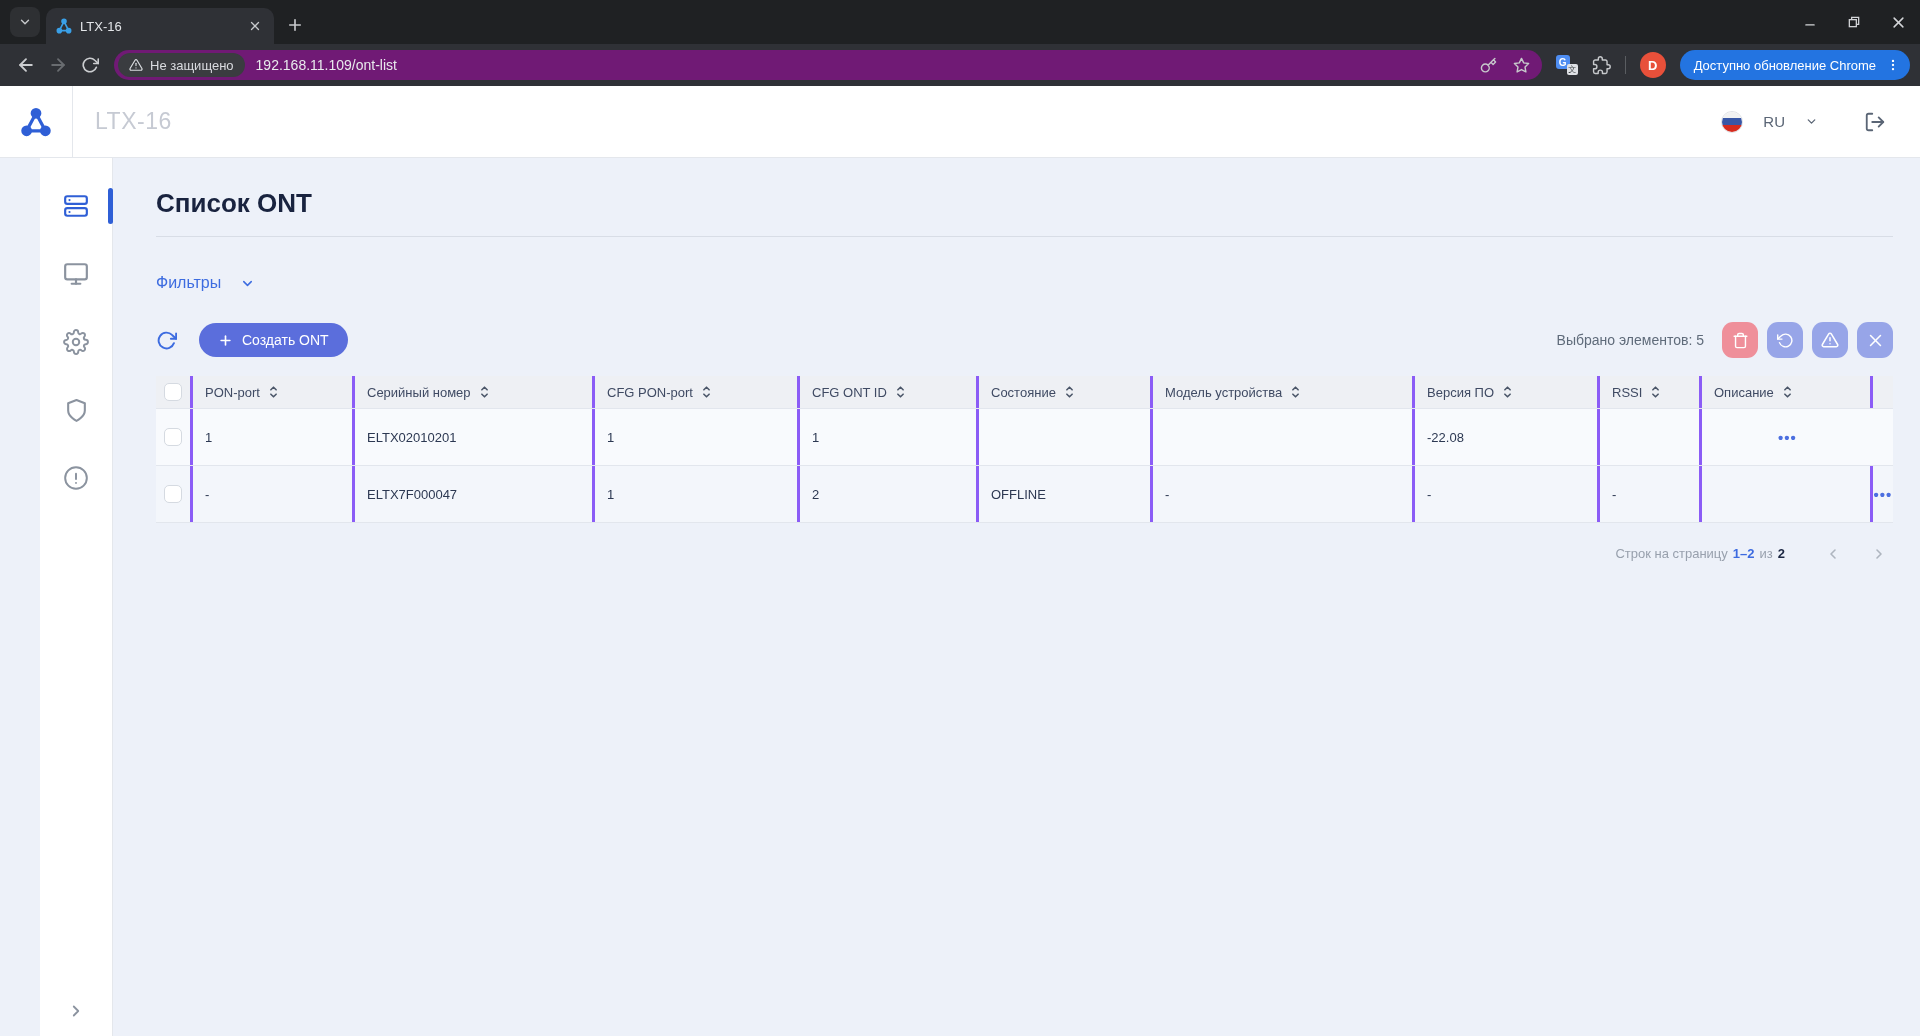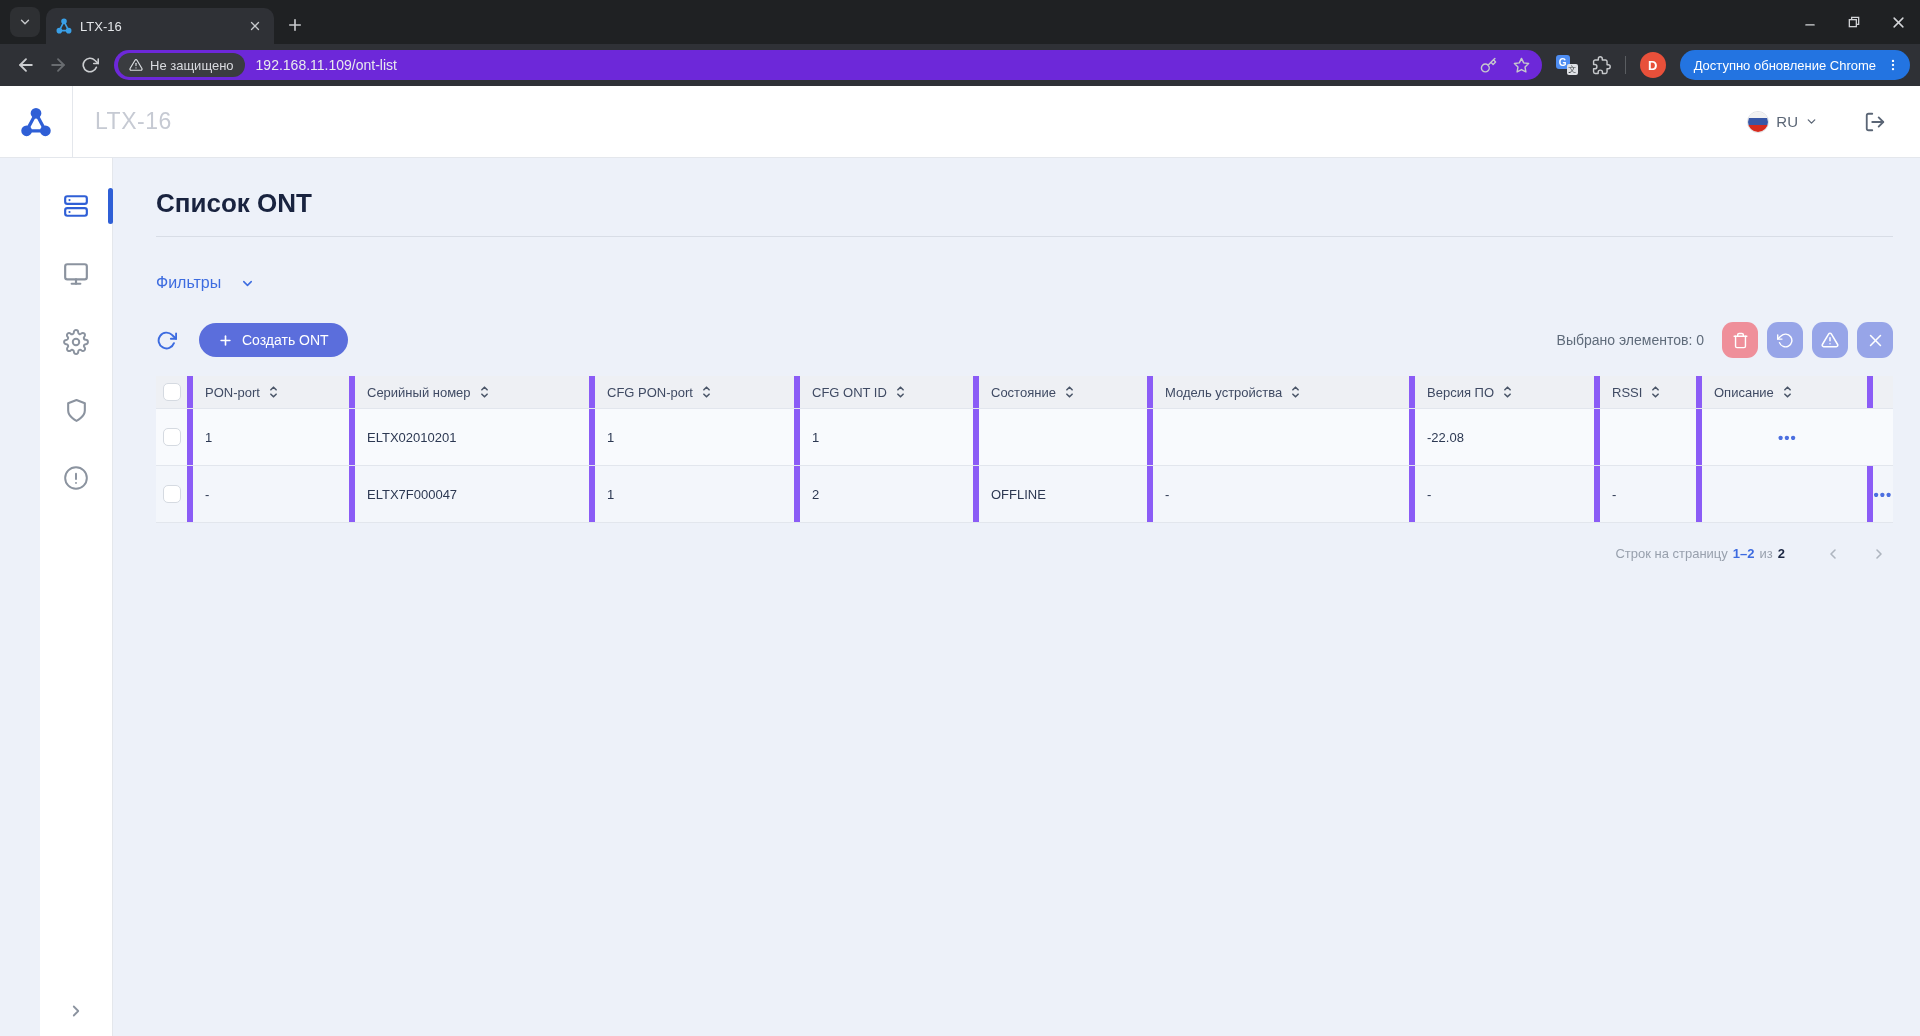--- a/index.html
+++ b/index.html
@@ -15,40 +15,40 @@
       display:flex; align-items:center; padding:0 10px; gap:8px; }
   .tab-title { flex:1; font-size:13px; color:#e4e6e9; white-space:nowrap; overflow:hidden; }
   .tab-close { color:#c7c9cc; display:flex; padding:2px; border-radius:50%; }
   .newtab-btn { color:#c7c9cc; margin:0 0 10px 12px; display:flex; }
   .win-controls { position:absolute; right:14px; top:0; height:44px; display:flex; align-items:center; gap:30px; color:#d3d5d8; }
   .win-controls > div { display:flex; align-items:center; justify-content:center; }
 
   .toolbar { height:42px; background:#2f3136; display:flex; align-items:center; padding:0 10px; }
   .nav-ico { width:32px; height:32px; border-radius:50%; display:flex; align-items:center; justify-content:center; }
   .back { color:#cbcdd0; } .fwd { color:#696c70; } .reload { color:#cbcdd0; }
-  .omnibox { flex:1; height:30px; background:#6d28d9; border-radius:15px; margin:0 8px; display:flex; align-items:center; padding:0 12px 0 4px; min-width:0; }
+  .omnibox { flex:1; height:30px; background:#701a75; border-radius:15px; margin:0 8px; display:flex; align-items:center; padding:0 12px 0 4px; min-width:0; }
   .sec-chip { height:24px; background:#3a3c40; border-radius:12px; display:flex; align-items:center; gap:7px; padding:0 11px; color:#dadce0; font-size:13px; }
   .url-text { margin-left:11px; color:#e8eaed; font-size:14px; flex:1; white-space:nowrap; overflow:hidden; }
   .omni-ico { color:#c7c9cc; margin-left:16px; display:flex; }
   .ext-area { display:flex; align-items:center; gap:14px; margin:0 6px; }
   .tr-ico { position:relative; width:22px; height:20px; }
   .tr-g { position:absolute; left:0; top:0; width:14px; height:14px; background:#4e8df2; border-radius:3px; color:#fff; font-size:10px; font-weight:bold; display:flex; align-items:center; justify-content:center; }
   .tr-t { position:absolute; right:0; bottom:0; width:11px; height:11px; background:#dfe1e5; border-radius:2px; color:#3c4043; font-size:8px; display:flex; align-items:center; justify-content:center; }
   .chrome-sep { width:1px; height:18px; background:#5a5d61; }
   .avatar { width:26px; height:26px; border-radius:50%; background:#e8503a; color:#fff; font-size:13px; font-weight:bold; display:flex; align-items:center; justify-content:center; }
   .update-pill { height:30px; background:#2374e1; border-radius:15px; color:#fff; font-size:13px;
       display:flex; align-items:center; gap:10px; padding:0 10px 0 14px; margin-left:8px; cursor:pointer; }
 
   
   .app { height:950px; display:flex; flex-direction:column; background:#edf1f9; }
   .app-header { height:72px; background:#fff; border-bottom:1px solid #e4e7ec; display:flex; align-items:center; flex:0 0 72px; }
   .logo-cell { width:73px; height:100%; border-right:1px solid #e4e7ec; display:flex; align-items:center; justify-content:center; flex:0 0 73px; }
   .app-title { margin-left:22px; font-size:23px; color:#c6cad3; letter-spacing:.5px; }
   .header-right { margin-left:auto; display:flex; align-items:center; gap:46px; padding-right:34px; }
-  .lang-switch { display:flex; align-items:center; gap:7px; color:#5a6575; font-size:15px; cursor:pointer; }
+  .lang-switch { display:flex; align-items:center; gap:20px; color:#5a6575; font-size:15px; cursor:pointer; }
   .flag { width:22px; height:22px; border-radius:50%; overflow:hidden; border:1px solid #e0e2e6; display:flex; flex-direction:column; }
   .flag i { flex:1; } .flag .w{background:#f2f2f2;} .flag .b{background:#3857a6;} .flag .r{background:#d52b1e;}
   .logout-btn { color:#5a6575; cursor:pointer; display:flex; }
 
   .app-body { flex:1; display:flex; min-height:0;padding-left:40px; }
   .sidebar { width:73px; background:#fff; border-right:1px solid #e4e7ec; position:relative; flex:0 0 73px; }
   .side-nav { padding-top:14px; }
   .side-item { height:68px; display:flex; align-items:center; justify-content:center; position:relative; color:#8b939f; cursor:pointer; }
   .side-item.active { color:#2f5fd6; }
   .side-item.active::after { content:""; position:absolute; right:-1px; top:16px; width:5px; height:36px; background:#2f5fd6; border-radius:4px; }
@@ -62,21 +62,21 @@
   .create-btn { height:34px; border:none; background:#5b6edc; color:#fff; font-size:14px; font-family:inherit;
       border-radius:17px; padding:0 19px; display:flex; align-items:center; gap:9px; cursor:pointer;justify-content:flex-end; }
   .selected-group { margin-left:auto; display:flex; align-items:center; gap:9px; }
   .selected-label { color:#5f6b7a; font-size:14px; margin-right:9px; }
   .btn-sq { width:36px; height:36px; border-radius:11px; border:none; display:flex; align-items:center; justify-content:center; color:#fff; cursor:pointer; }
   .btn-red { background:#ef8f9a; } .btn-blue { background:#97a5e8; }
 
   .ont-table { margin-top:18px; font-size:13px; }
   .t-row { display:grid; grid-template-columns:37px 162px 240px 205px 179px 174px 262px 185px 102px 171px minmax(0,1fr); }
   .t-head { background:#eef0f4; height:33px; color:#3f4a63; border-bottom:1px solid #e2e6ed; }
-  .t-cell { display:flex; align-items:center; padding-left:12px; border-right:6px solid #8b5cf6; min-width:0; }
+  .t-cell { display:flex; align-items:center; padding-left:12px; border-right:3px solid #8b5cf6; min-width:0; }
   .t-cell:last-child { border-right:none; justify-content:center; padding-left:0; }
   .t-cell.cb { justify-content:center; padding-left:0; }
   .head-cell { gap:8px; font-weight:normal; }
   .sort-ico { color:#4a5568; }
   .t-data { height:57px; color:#2c3852; border-bottom:1px solid #e2e6ed; }
   .t-data.odd { background:#f8fafd; } .t-data.even { background:#f3f6fb; }
   .checkbox { width:18px; height:18px; border:1.5px solid #d5dae1; border-radius:5px; background:#fff; cursor:pointer; }
   .more-btn { color:#4c6fe0; font-size:15px; letter-spacing:1px; cursor:pointer; font-weight:bold; }
 
   .pagination { margin-top:15px; display:flex; justify-content:flex-end; align-items:center; font-size:13px; color:#98a0ad; }
@@ -298,21 +298,21 @@
             </svg>
         </div>
         <button class="create-btn">
           <svg width="15" height="15" viewBox="0 0 24 24" fill="none" stroke="currentColor" stroke-width="2.6" stroke-linecap="round">
               <line x1="12" y1="5" x2="12" y2="19"></line>
               <line x1="5" y1="12" x2="19" y2="12"></line>
             </svg>
           <span>Создать ONT</span>
         </button>
         <div class="selected-group">
-          <span class="selected-label">Выбрано элементов: 0</span>
+          <span class="selected-label">Выбрано элементов: 5</span>
           <button class="btn-sq btn-red">
             <svg width="17" height="17" viewBox="0 0 24 24" fill="none" stroke="currentColor" stroke-width="2" stroke-linecap="round" stroke-linejoin="round">
                 <polyline points="3 6 5 6 21 6"></polyline>
                 <path d="M19 6v14a2 2 0 0 1-2 2H7a2 2 0 0 1-2-2V6m3 0V4a2 2 0 0 1 2-2h4a2 2 0 0 1 2 2v2"></path>
               </svg>
           </button>
           <button class="btn-sq btn-blue">
             <svg width="17" height="17" viewBox="0 0 24 24" fill="none" stroke="currentColor" stroke-width="2" stroke-linecap="round" stroke-linejoin="round">
                 <polyline points="1 4 1 10 7 10"></polyline>
                 <path d="M3.51 15a9 9 0 1 0 2.13-9.36L1 10"></path>

